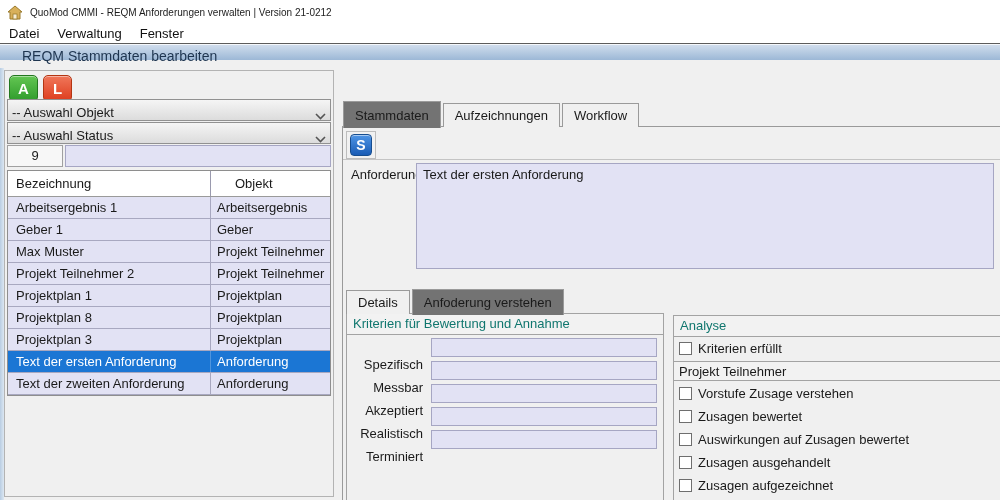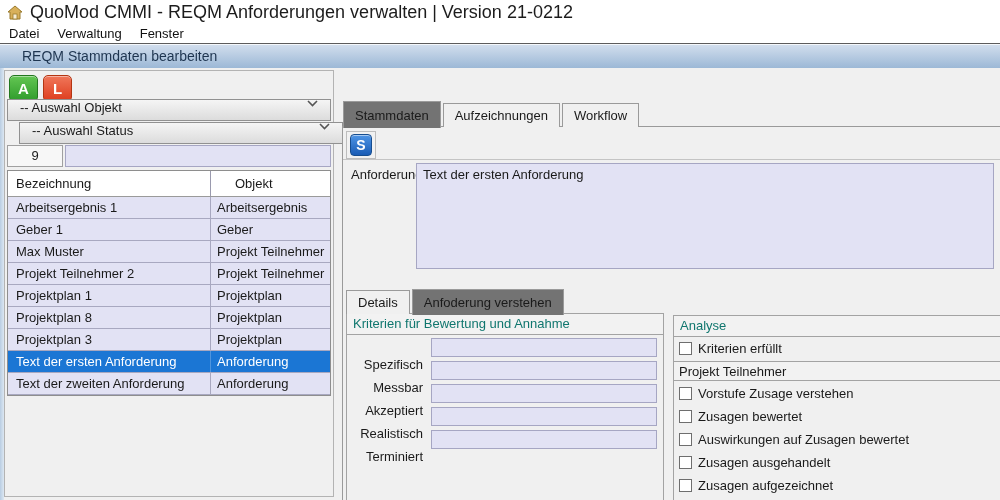--- a/index.html
+++ b/index.html
@@ -11,29 +11,29 @@
     background: #f0f0f0;
     position: relative;
   }
 
   
   .titlebar {
     position: absolute; left: 0; top: 0; width: 1000px; height: 25px;
     background: #ffffff; display: flex; align-items: center; gap: 7px;
     padding-left: 7px;
   }
-  .titlebar .app-title { font-size: 18px; color: #1c1c1c; }
+  .titlebar .app-title { font-size: 10px; color: #1c1c1c; }
   .menubar {
     position: absolute; left: 0; top: 25px; width: 1000px; height: 18px;
     background: #ffffff; display: flex; align-items: center;
   }
   .menu-item { padding: 0 9px; height: 18px; line-height: 18px; color: #111; cursor: default; }
 
   .headerbar {
-    position: absolute; left: 0; top: 43px; width: 1000px; height: 25px;
+    position: absolute; left: 0; top: 43px; width: 1000px; height: 17px;
     background: linear-gradient(to bottom, var(--header_top, #d3dfee), var(--header_bottom, #9cb8d6));
     border-top: 1px solid #5c5c5c;
     box-shadow: inset 0 1px 0 rgba(255,255,255,.75);
     line-height: 24px; padding-left: 22px;
     color: var(--header_text, #1e3550); font-size: 14px;
   }
 
   .left-edge {
     position: absolute; left: 0; top: 68px; width: 4px; height: 432px;
     background: linear-gradient(to right, #b9cde2, #dce7f2);
@@ -55,25 +55,25 @@
     background: linear-gradient(to bottom, #63c653, #2f9b2b);
     border: 1px solid #23771f; }
   .btn-l { left: 38px; top: 4px;
     background: linear-gradient(to bottom, #f0775a, #dd3c1d);
     border: 1px solid #b33512; }
 
   .dropdown {
     position: absolute; left: 2px; width: 324px; height: 22px;
     background: linear-gradient(to bottom, #f5f5f5, #dcdcdc);
     border: 1px solid #919191;
-    display: flex; align-items: flex-start; justify-content: space-between;
-    padding: 0 12px; color: #1a1a1a; cursor: default;
+    display: flex; align-items: flex-end; justify-content: space-between;
+    padding: 0 4px; color: #1a1a1a; cursor: default;
   }
   .dd-objekt { top: 28px; }
-  .dd-status { top: 51px; margin-left: 12px; }
+  .dd-status { top: 51px; }
   .chevron svg { display: block; }
 
   .count-box {
     position: absolute; left: 2px; top: 74px; width: 56px; height: 22px;
     background: #f7f7f7; border: 1px solid #a0a0a0;
     text-align: center; line-height: 20px;
   }
   .filter-input {
     position: absolute; left: 60px; top: 74px; width: 266px; height: 22px;
     background: var(--field, #e2e2f4); border: 1px solid var(--field_border, #a6a6c3);

